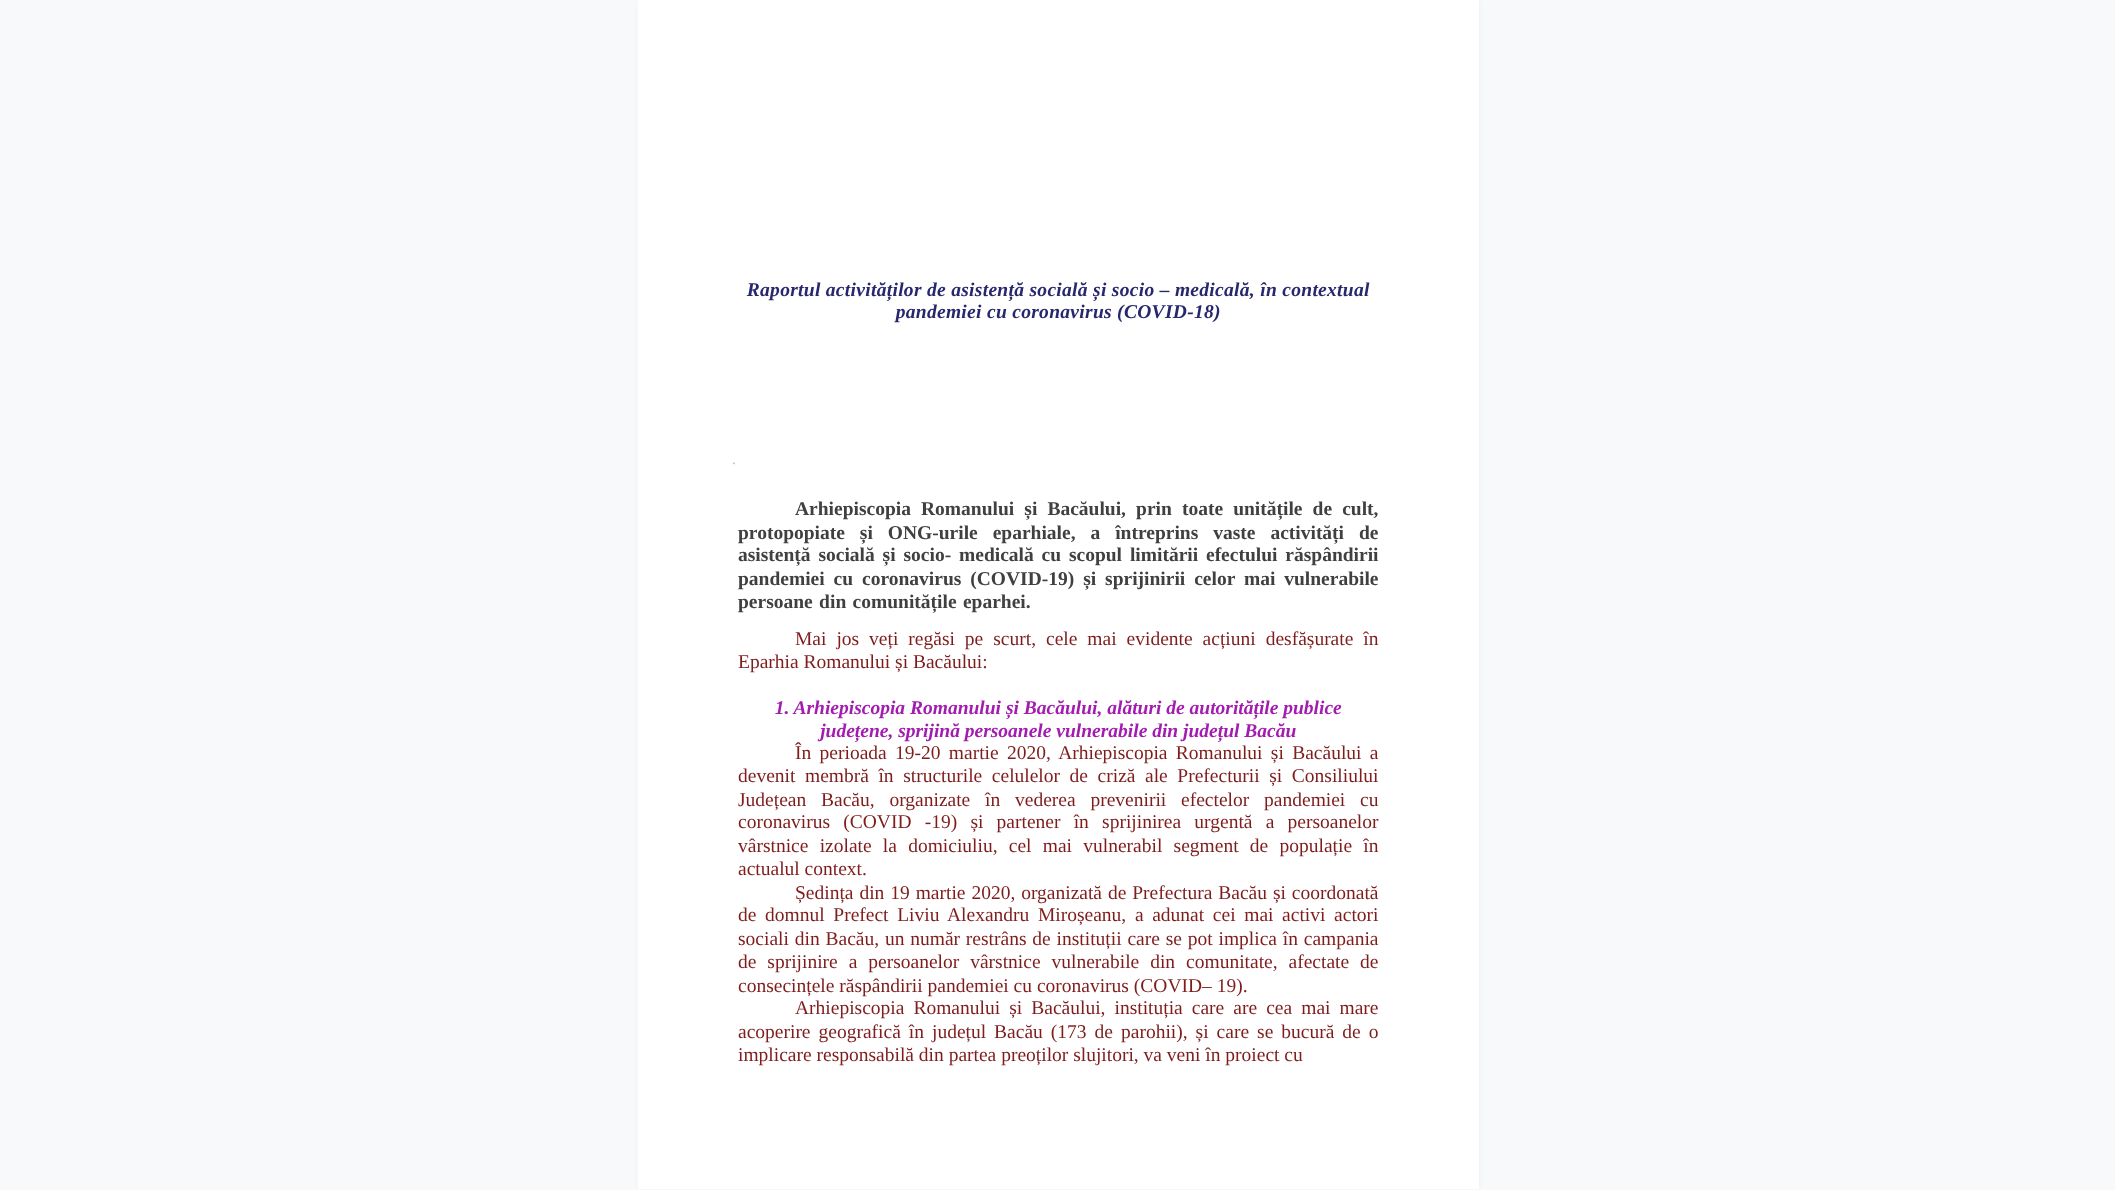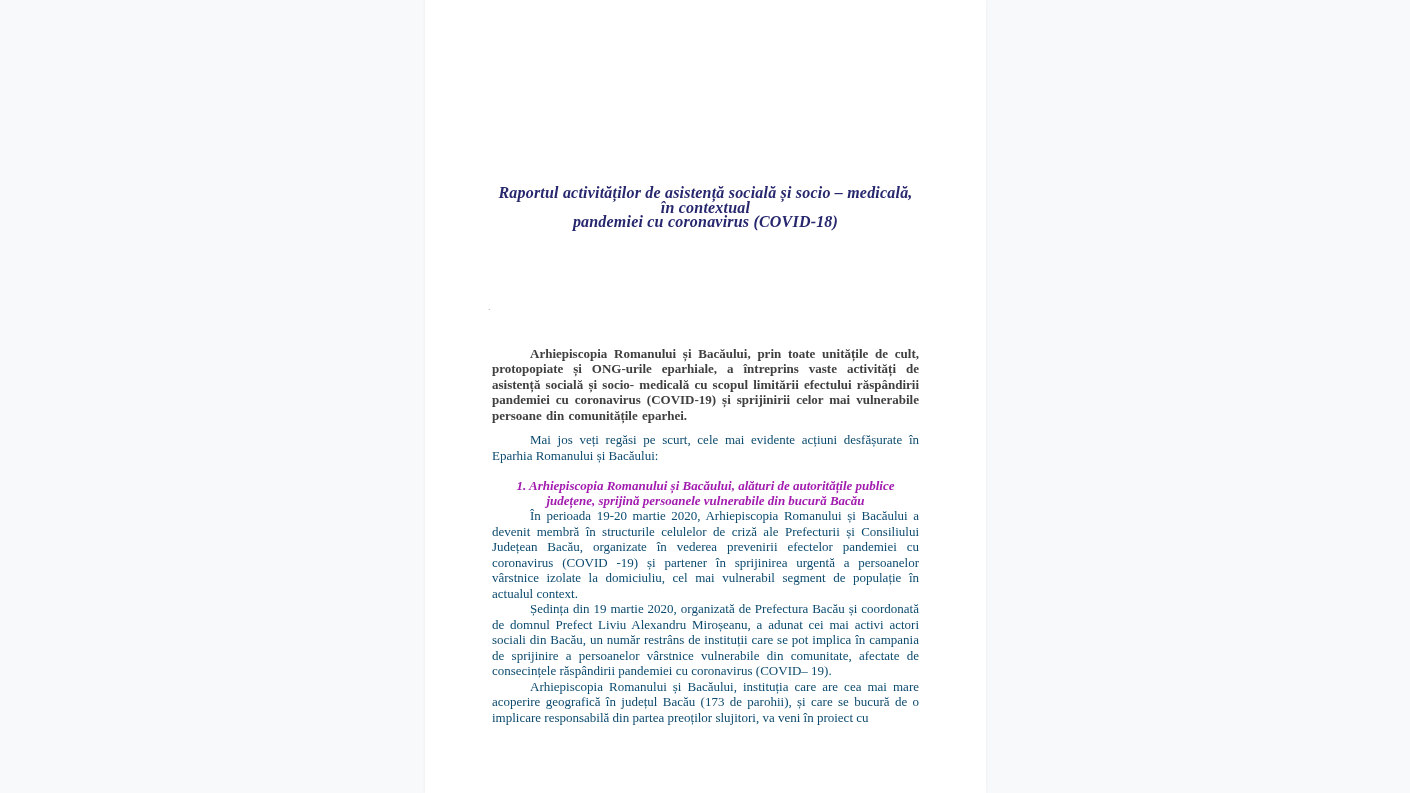--- a/index.html
+++ b/index.html
@@ -28,21 +28,21 @@
   }
   .content {
     position: relative;
     width: 427px;
     margin: 0 auto;
     padding-top: 186px;
   }
   .doc-title {
     margin: 0;
     text-align: center;
-    font-size: 16px;
+    font-size: 13px;
     line-height: 14.5px;
     font-weight: bold;
     font-style: italic;
     color: #27276e;
     letter-spacing: 0.2px;
   }
   .doc-title span { display: block; }
   .stray-mark {
     position: absolute;
     left: 63px;
@@ -50,21 +50,21 @@
     font-size: 10px;
     color: #b8b8bc;
     line-height: 10px;
   }
   p {
     margin: 0;
     font-size: 13px;
     line-height: 15.5px;
     text-align: justify;
     text-indent: 38px;
-    color: #0c4a6e;
+    color: #7f1d1d;
   }
   .lead-bold {
     margin-top: 116px;
     font-weight: bold;
     line-height: 15.6px;
     color: #404040;
     word-spacing: 1px;
   }
   .note-para {
     margin-top: 9px;
@@ -94,21 +94,21 @@
         <span>Raportul activităților de asistență socială și socio – medicală, în contextual</span>
         <span>pandemiei cu coronavirus (COVID-18)</span>
       </h1>
 
       <p class="lead-bold">Arhiepiscopia Romanului și Bacăului, prin toate unitățile de cult, protopopiate și ONG-urile eparhiale, a întreprins vaste activități de asistență socială și socio- medicală cu scopul limitării efectului răspândirii pandemiei cu coronavirus (COVID-19) și sprijinirii celor mai vulnerabile persoane din comunitățile eparhei.</p>
 
       <p class="note-para">Mai jos veți regăsi pe scurt, cele mai evidente acțiuni desfășurate în Eparhia Romanului și Bacăului:</p>
 
       <h2 class="section-heading">
         <span>1. Arhiepiscopia Romanului și Bacăului, alături de autoritățile publice</span>
-        <span>județene, sprijină persoanele vulnerabile din bucură Bacău</span>
+        <span>județene, sprijină persoanele vulnerabile din județul Bacău</span>
       </h2>
 
       <p class="body-para-first">În perioada 19-20 martie 2020, Arhiepiscopia Romanului și Bacăului a devenit membră în structurile celulelor de criză ale Prefecturii și Consiliului Județean Bacău, organizate în vederea prevenirii efectelor pandemiei cu coronavirus (COVID -19) și partener în sprijinirea urgentă a persoanelor vârstnice izolate la domiciuliu, cel mai vulnerabil segment de populație în actualul context.</p>
 
       <p>Ședința din 19 martie 2020, organizată de Prefectura Bacău și coordonată de domnul Prefect Liviu Alexandru Miroșeanu, a adunat cei mai activi actori sociali din Bacău, un număr restrâns de instituții care se pot implica în campania de sprijinire a persoanelor vârstnice vulnerabile din comunitate, afectate de consecințele răspândirii pandemiei cu coronavirus (COVID– 19).</p>
 
       <p>Arhiepiscopia Romanului și Bacăului, instituția care are cea mai mare acoperire geografică în județul Bacău (173 de parohii),  și care se bucură de o implicare responsabilă din partea preoților slujitori, va veni în proiect cu</p>
 
     </div>
   </div>

